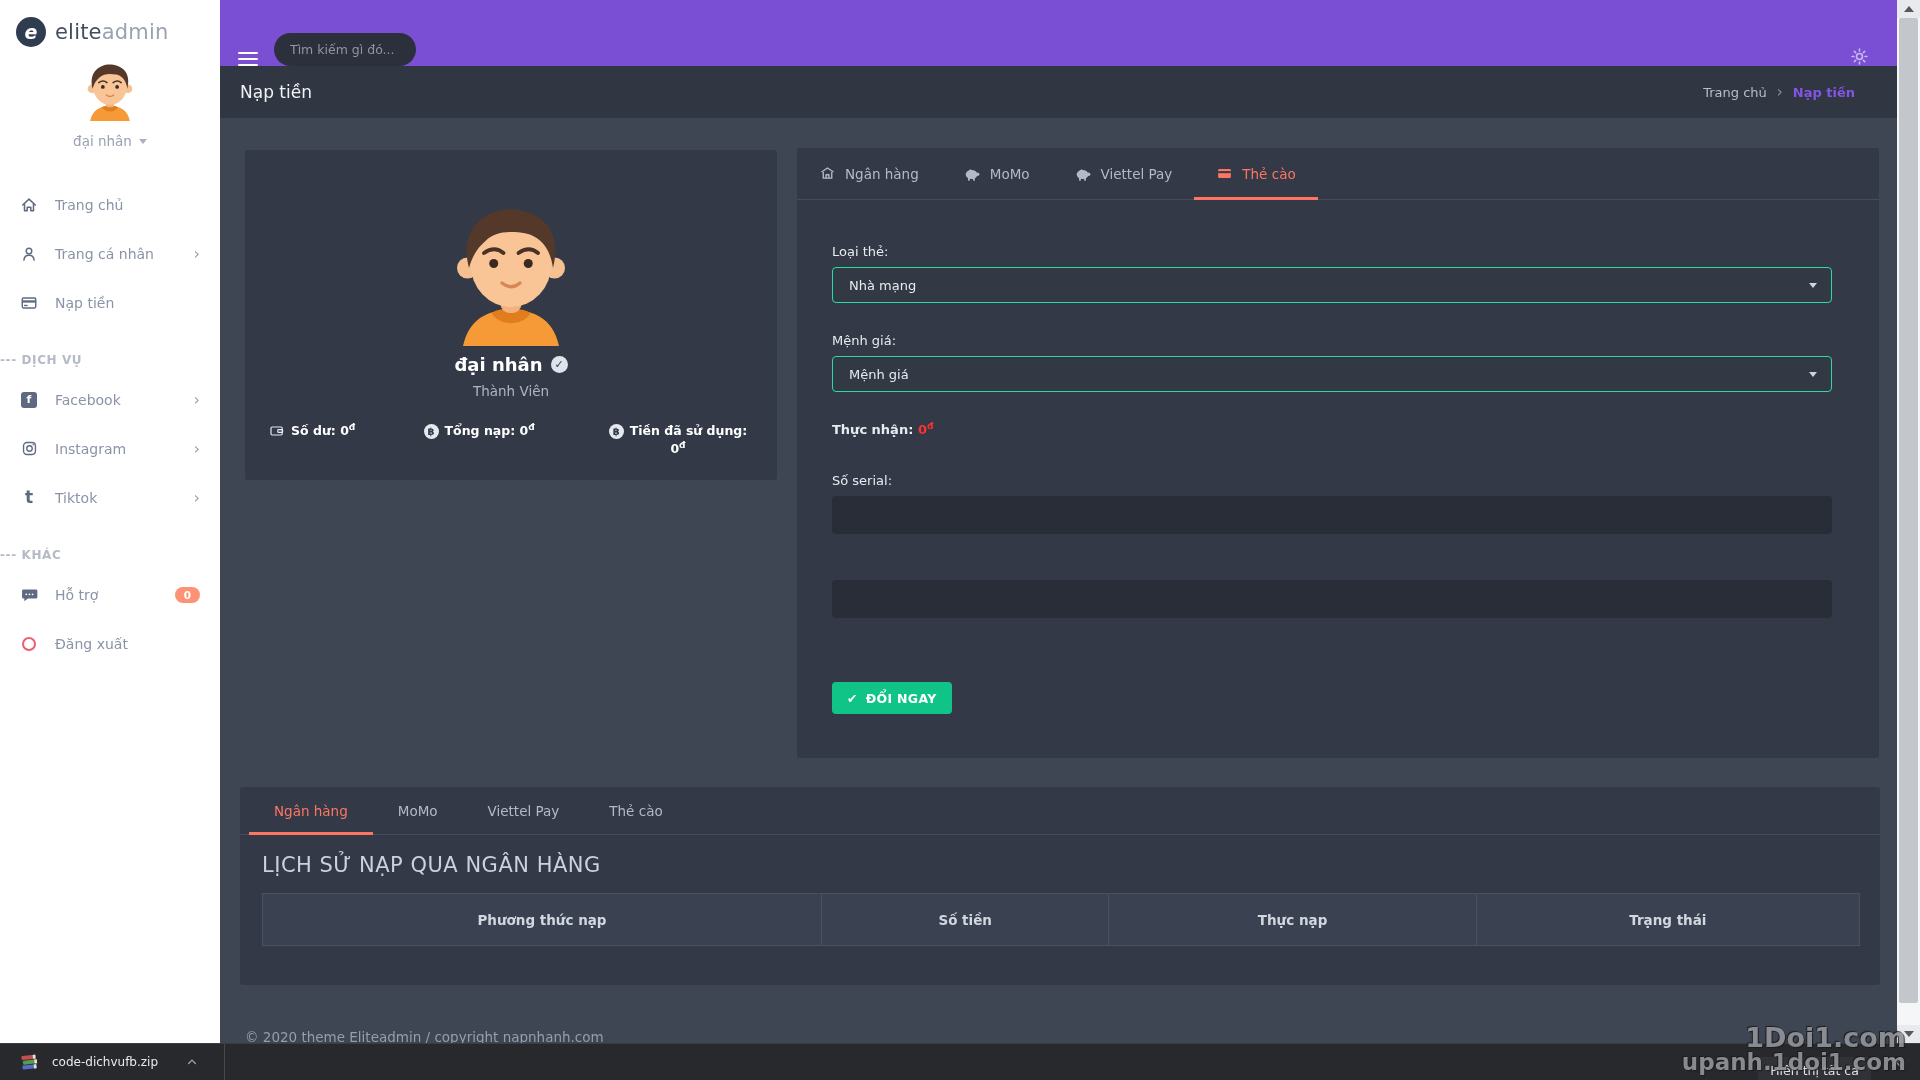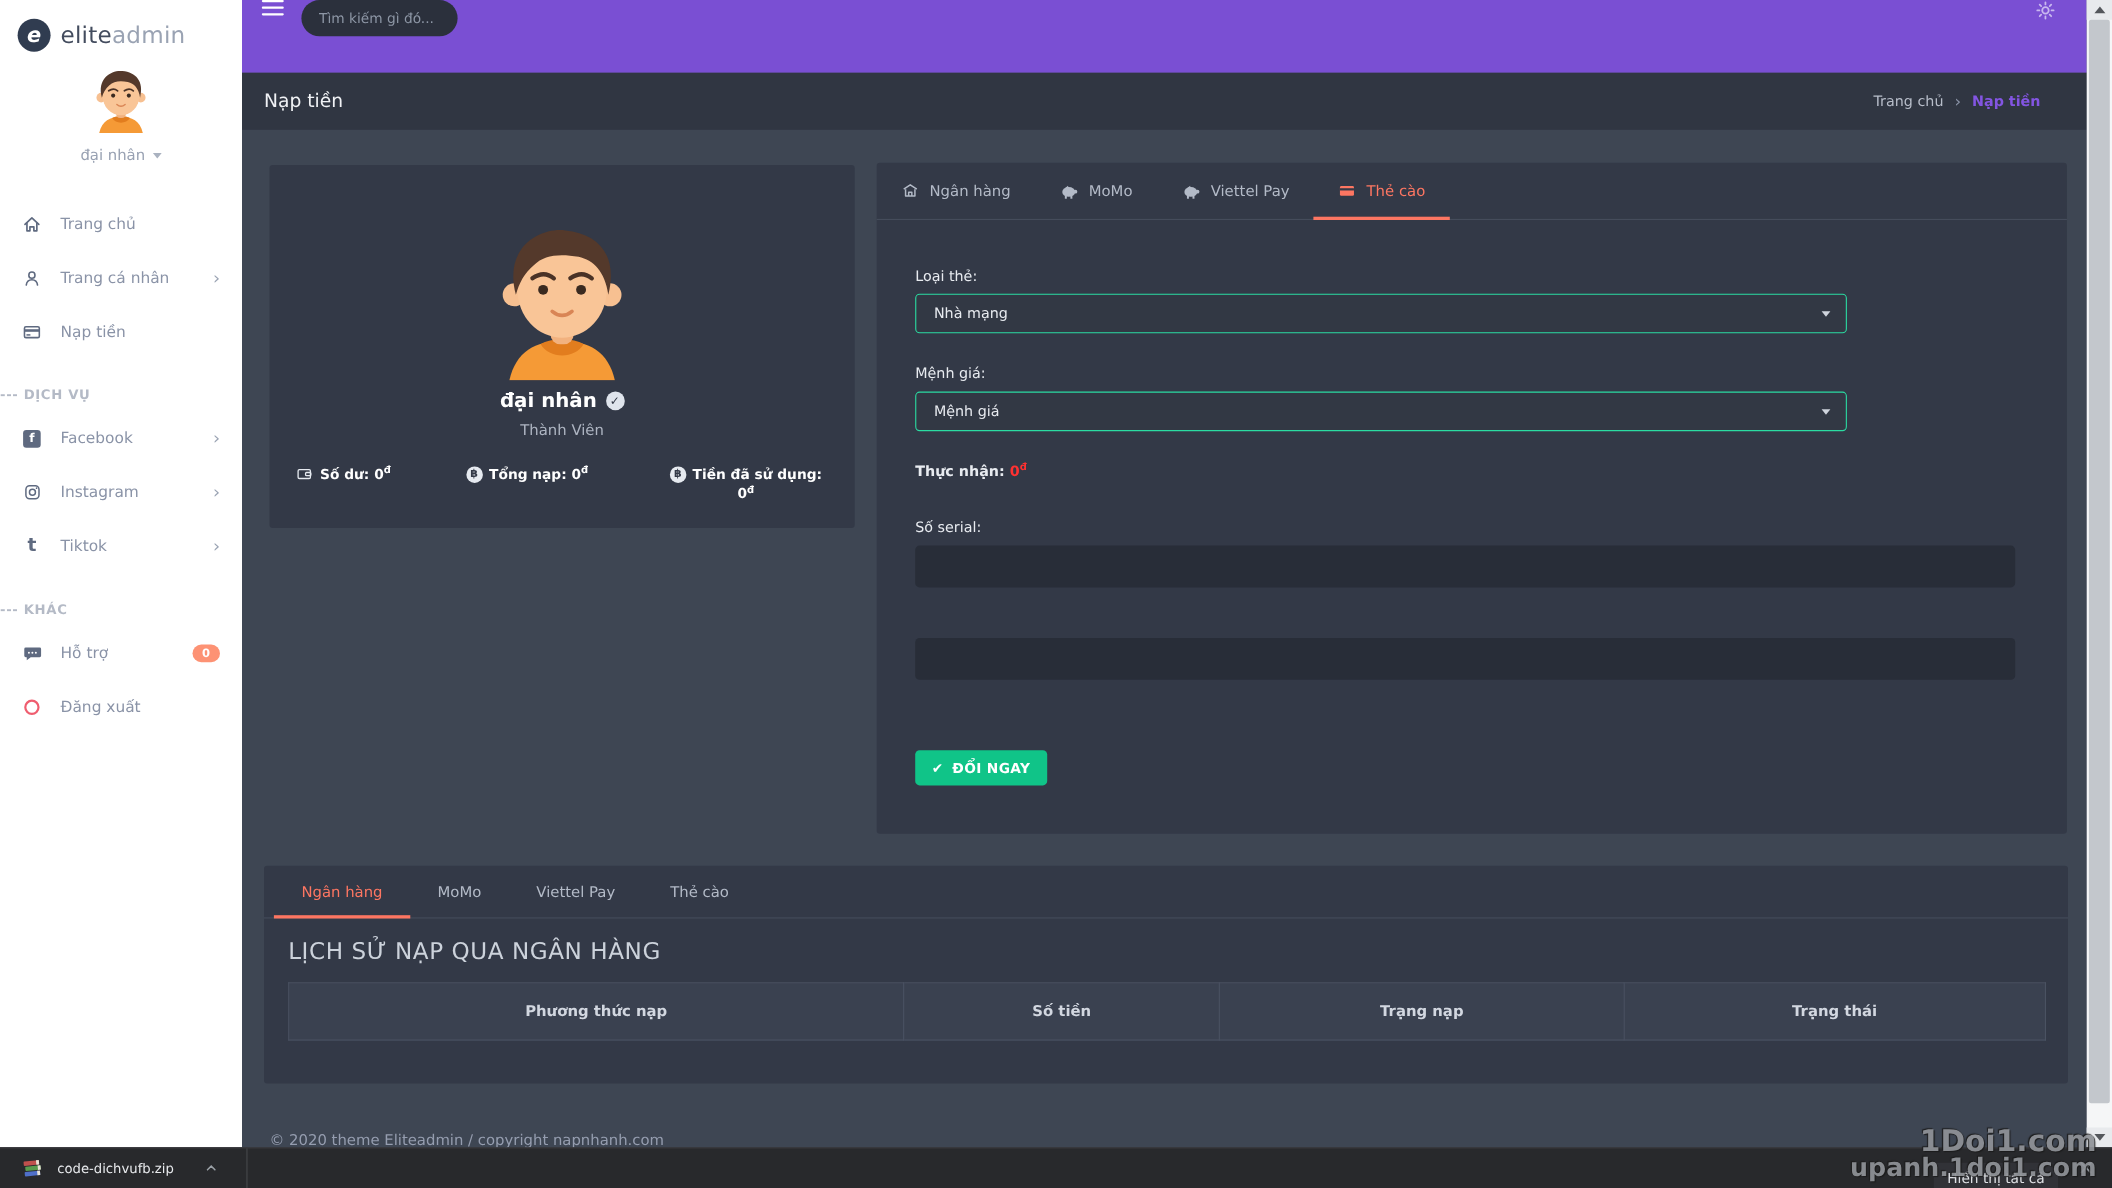--- a/index.html
+++ b/index.html
@@ -5,21 +5,21 @@
   * { box-sizing: border-box; margin: 0; padding: 0; }
   html,body { width:1920px; height:1080px; }
   body {
     position: relative; overflow: hidden;
     background:#3e4653;
     font-family:"DejaVu Sans","Liberation Sans",sans-serif;
   }
   .abs { position:absolute; }
 
   
-  .topbar { left:220px; top:0; width:1677px; height:66px; background:#7a4fd3; display:flex; align-items:flex-start; z-index:10; }
+  .topbar { left:220px; top:0; width:1677px; height:66px; background:#7a4fd3; display:flex; align-items:flex-end; z-index:10; }
   .hamburger { margin-left:18px; display:flex; flex-direction:column; gap:4px; cursor:pointer; }
   .hamburger span { width:20px; height:2px; background:#fff; border-radius:2px; }
   .search-pill { margin-left:16px; width:142px; height:33px; background:#2b303c; border-radius:17px; display:flex; align-items:center; padding:0 16px; }
   .search-pill input { background:transparent; border:none; outline:none; color:#cfd4dd; font-size:12.5px; width:100%; font-family:inherit; }
   .search-pill input::placeholder { color:#8d96a5; }
   .gear-wrap { margin-left:auto; margin-right:28px; cursor:pointer; display:flex; }
 
   
   .sidebar { left:0; top:0; width:220px; height:1043px; background:#ffffff; z-index:12; }
   .logo-row { display:flex; align-items:center; gap:9px; padding:17px 0 0 16px; cursor:pointer; }
@@ -63,21 +63,21 @@
   .stat-col .line1 { display:flex; gap:6px; align-items:flex-start; }
 
   
   .deposit-card { left:797px; top:148px; width:1082px; height:610px; }
   .tabs { display:flex; align-items:center; height:52px; border-bottom:1px solid #454c5b; padding-left:0; }
   .tab { display:flex; gap:9px; align-items:center; padding:0 22px; height:100%; color:#b3bac7; font-size:13.5px; position:relative; cursor:pointer; }
   .tab.active { color:#fd7662; }
   .tab.active::after { content:""; position:absolute; left:0; right:0; bottom:-1px; height:3px; background:#fd7662; }
   .form { padding:44px 35px 0; }
   .f-label { color:#e8ebf0; font-size:13px; margin-bottom:8px; }
-  .select { height:36px; border:1px solid #2bdca2; border-radius:4px; background:#323844; display:flex; align-items:center; padding:0 16px; color:#e8ebf0; font-size:13px; margin-bottom:30px; position:relative; cursor:pointer; width:847px; }
+  .select { height:36px; border:1px solid #2bdca2; border-radius:4px; background:#323844; display:flex; align-items:center; padding:0 16px; color:#e8ebf0; font-size:13px; margin-bottom:30px; position:relative; cursor:pointer; width:1000px; }
   .select-caret { position:absolute; right:14px; width:0; height:0; border-left:4px solid transparent; border-right:4px solid transparent; border-top:5px solid #cfd4dd; }
   .receive { color:#e8ebf0; font-size:13px; margin:2px 0 36px; font-weight:bold; }
   .receive .rv { color:#ff3131; }
   .receive sup { color:#ff3131; font-size:9px; }
   .text-input { width:1000px; height:38px; background:#282d38; border:none; border-radius:4px; color:#dfe3ea; padding:0 14px; font-size:13px; outline:none; display:block; font-family:inherit; }
   .mb46 { margin-bottom:46px; }
   .mb64 { margin-bottom:64px; }
   .btn-submit { display:inline-flex; gap:8px; align-items:center; background:#10c488; color:#fff; border:none; border-radius:4px; height:32px; padding:0 15px; font-size:12.5px; font-weight:bold; cursor:pointer; letter-spacing:.3px; font-family:inherit; }
 
   
@@ -373,21 +373,21 @@
     <div class="tab2">MoMo</div>
     <div class="tab2">Viettel Pay</div>
     <div class="tab2">Thẻ cào</div>
   </div>
   <div class="h-title">LỊCH SỬ NẠP QUA NGÂN HÀNG</div>
   <table class="h-table">
     <thead>
       <tr>
         <th style="width:35%">Phương thức nạp</th>
         <th style="width:18%">Số tiền</th>
-        <th style="width:23%">Trạng nạp</th>
+        <th style="width:23%">Thực nạp</th>
         <th style="width:24%">Trạng thái</th>
       </tr>
     </thead>
     <tbody></tbody>
   </table>
 </section>
 
 <div class="abs page-footer">© 2020 theme Eliteadmin / copyright napnhanh.com</div>
 
 <div class="abs downloads-bar">

